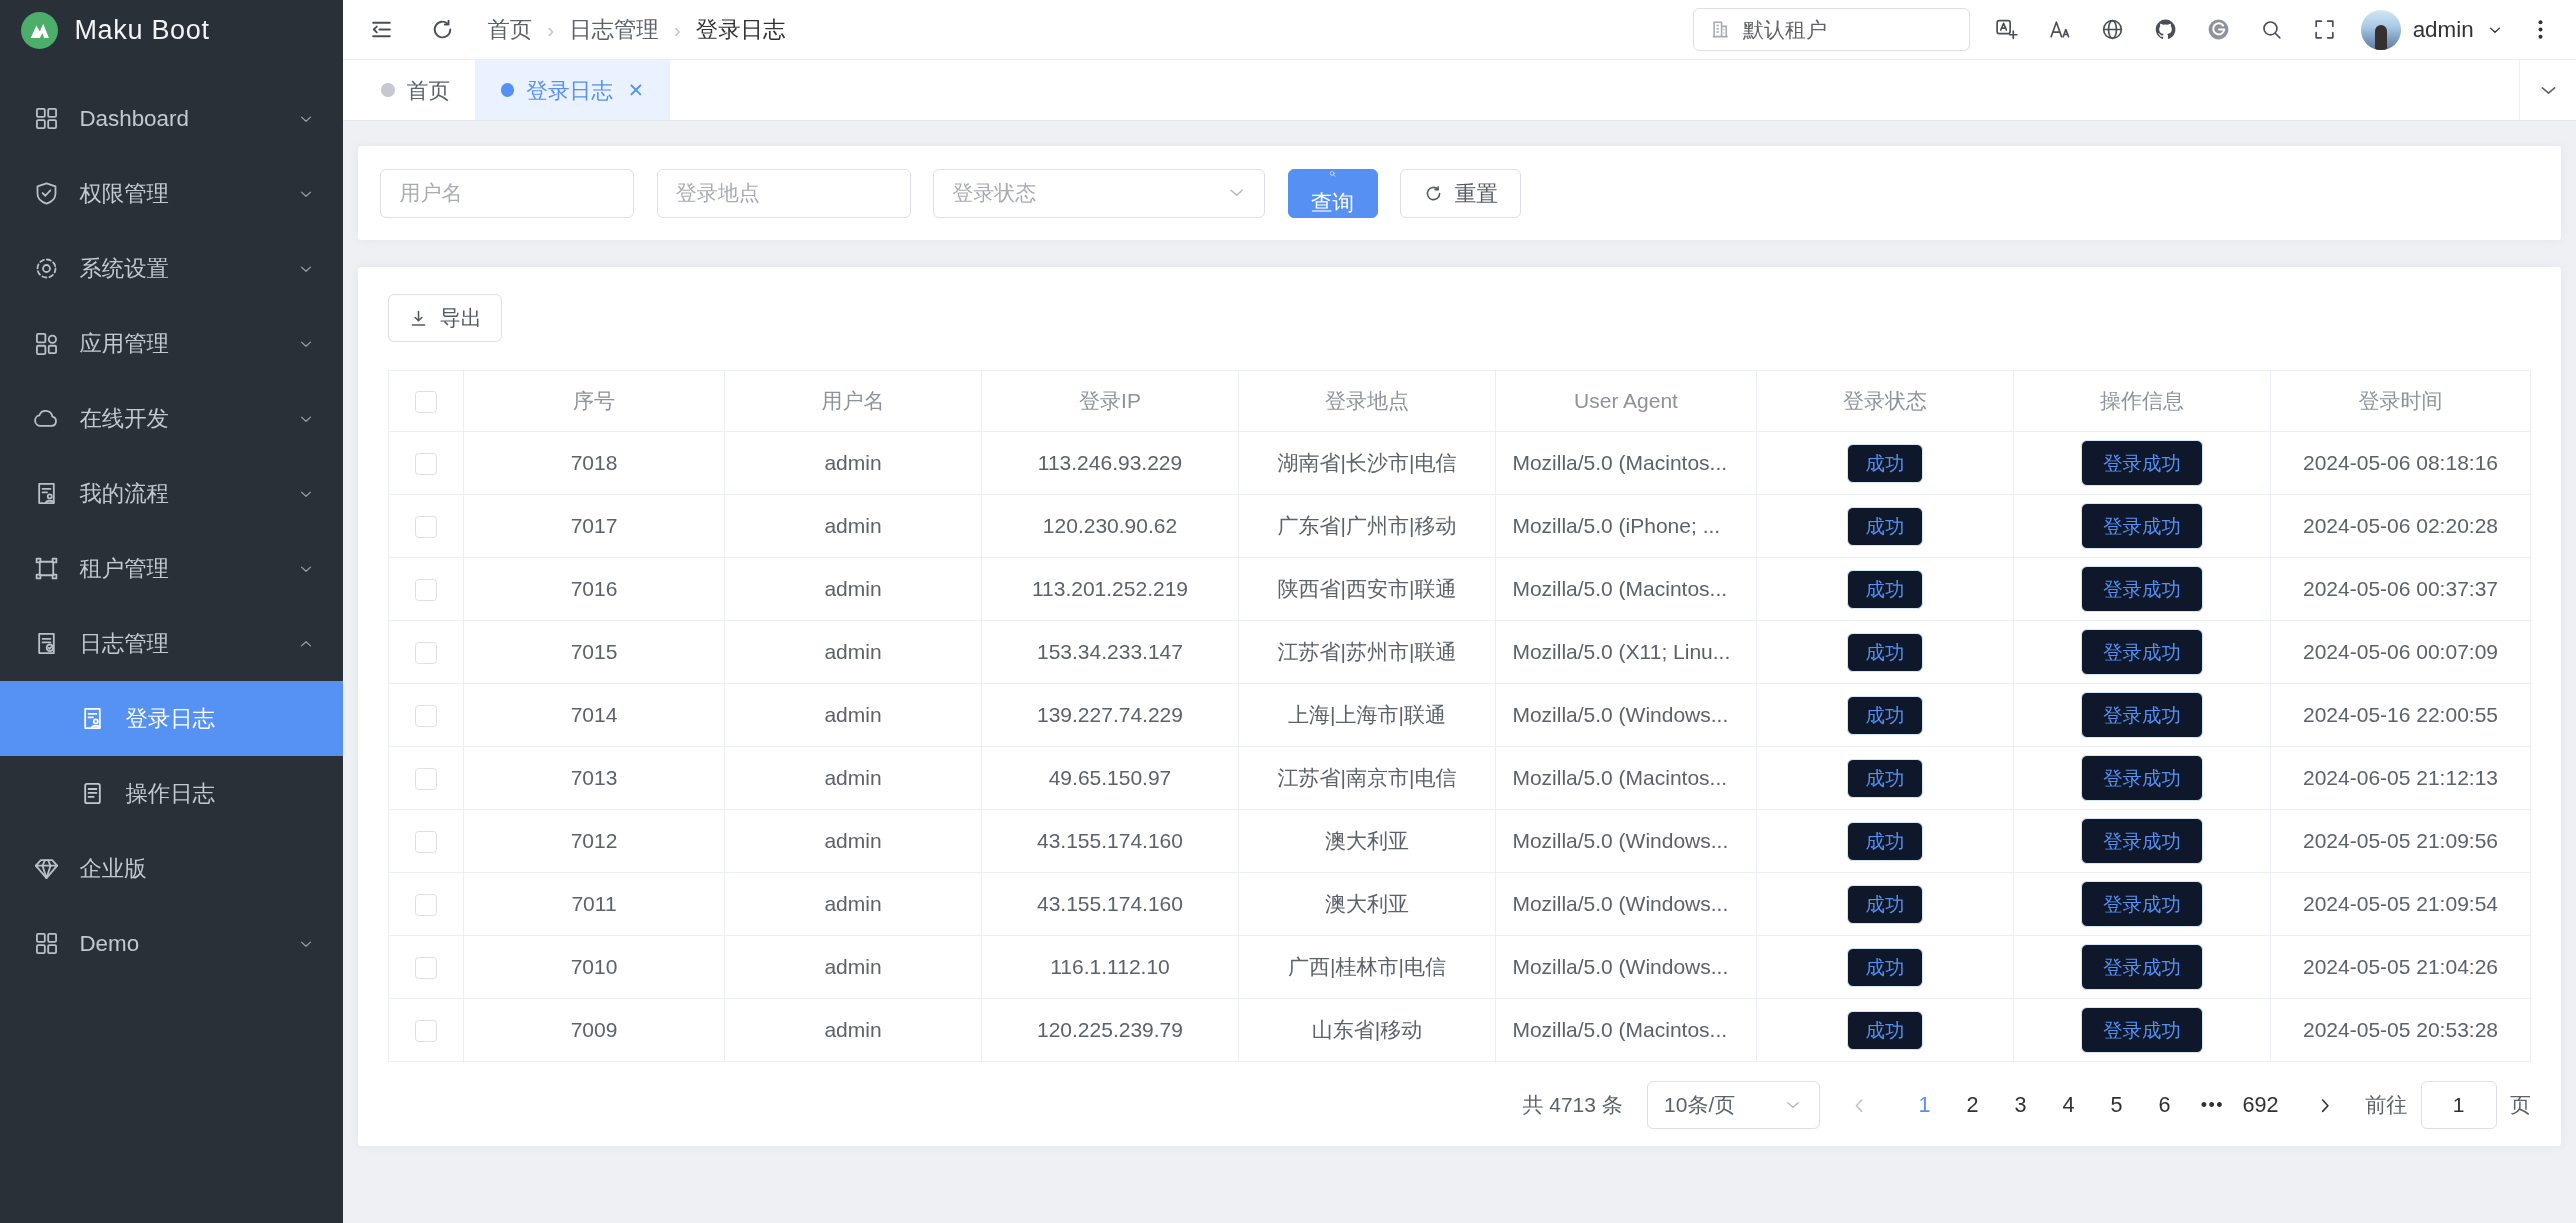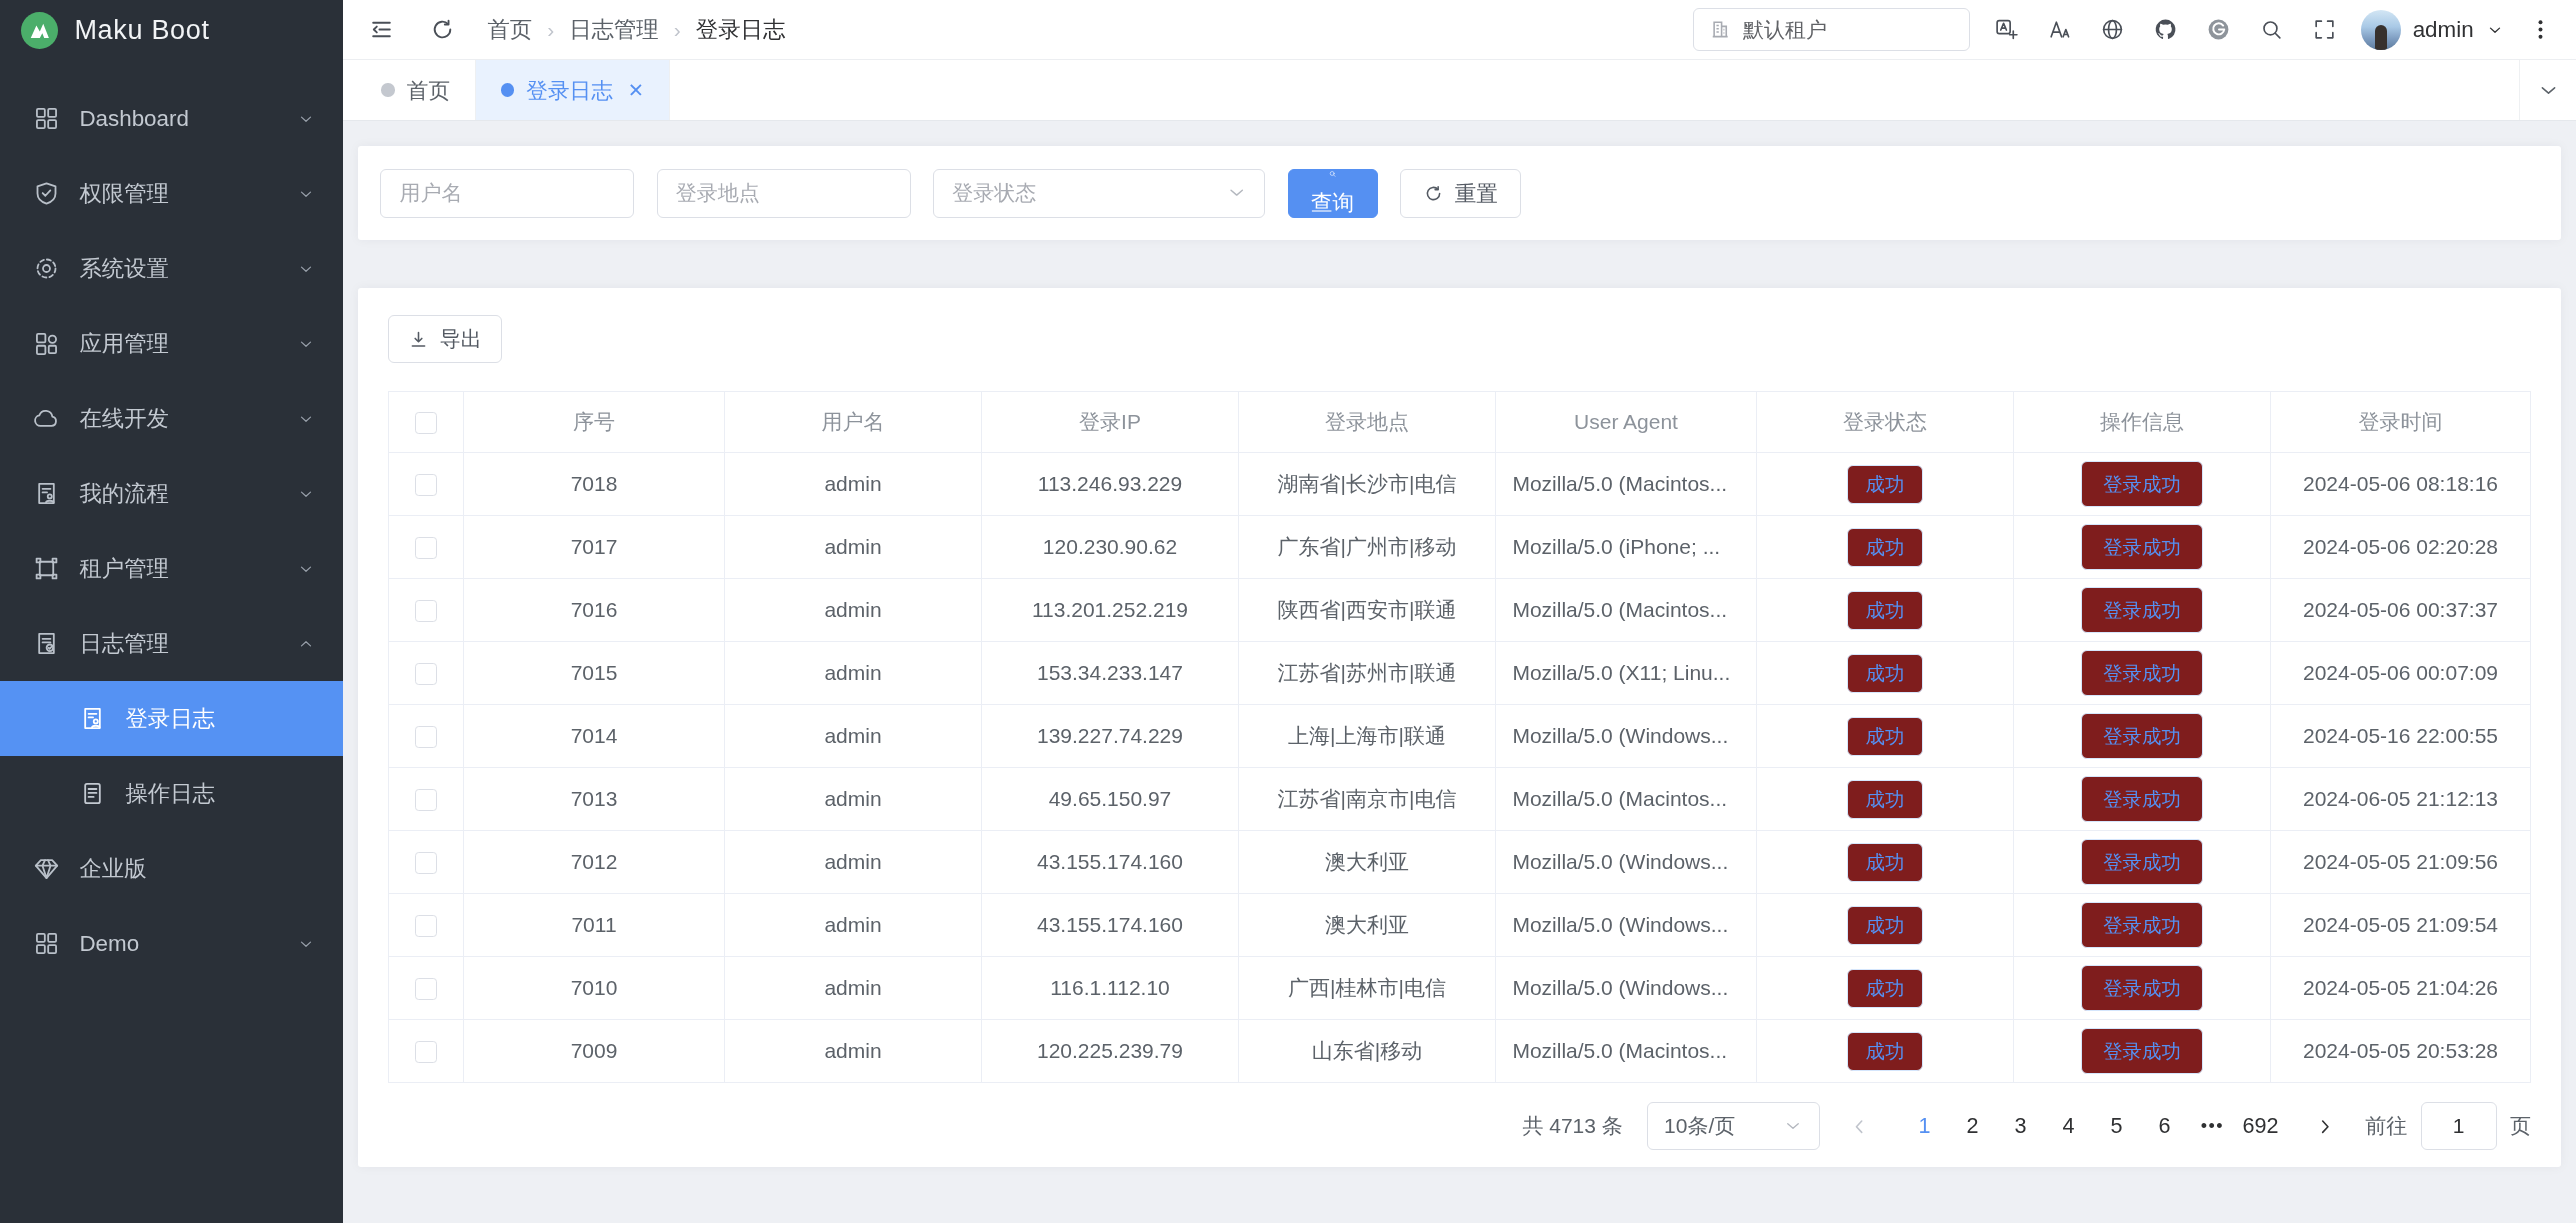--- a/index.html
+++ b/index.html
@@ -60,29 +60,29 @@
   .text-input { width:254px; height:49px; border:1.5px solid #dcdfe6; border-radius:6px; padding:0 18px; font-size:21px; color:#303133; outline:none; font-family:inherit; background:#fff; }
   .text-input::placeholder { color:#a8abb2; }
   .fake-select { width:332px; height:49px; border:1.5px solid #dcdfe6; border-radius:6px; display:flex; align-items:center; padding:0 18px; color:#a8abb2; font-size:21px; cursor:pointer; }
   .fake-select .fs-caret { margin-left:auto; color:#b4b8bf; }
   .fake-select .fs-caret svg { width:19.4px; height:19.4px; }
   .btn { height:49px; border-radius:6px; display:inline-flex; align-items:center; justify-content:center; gap:10.4px; font-size:21.6px; cursor:pointer; padding:0 22.4px; font-family:inherit; white-space:nowrap; }
   .btn svg { width:21px; height:21px; }
   .btn-primary { background:#5590f2; border:1.5px solid #5590f2; color:#fff;flex-direction:column; }
   .btn-plain { background:#fff; border:1.5px solid #dcdfe6; color:#545a63; }
 
-  .table-card { margin-top:48px; height:879px; padding:27px 30px 6px 30px; display:flex; flex-direction:column; }
+  .table-card { margin-top:27px; height:879px; padding:27px 30px 6px 30px; display:flex; flex-direction:column; }
   .toolbar { flex:none; }
   .data-table { margin-top:28px; width:100%; border-collapse:collapse; table-layout:fixed; border:1.5px solid #ebeef5; }
   .data-table th, .data-table td { border:1.5px solid #ebeef5; text-align:center; white-space:nowrap; overflow:hidden; }
   .data-table th { height:61px; color:#8d939b; font-size:21px; font-weight:500; }
   .data-table td { height:63px; color:#5c6269; font-size:21px; }
   .data-table td.ua-cell { text-align:left; padding:0 16.4px; }
   .cb { width:22.4px; height:22.4px; border:1.5px solid #dcdfe6; border-radius:3.7px; background:#fff; display:inline-block; vertical-align:middle; cursor:pointer; }
-  .tag { display:inline-flex; align-items:center; justify-content:center; height:39px; padding:0 18px; background:#7f1d1d; border:1.5px solid #d5e6fc; border-radius:6px; color:#5590f2; font-size:19.4px; }
+  .tag { display:inline-flex; align-items:center; justify-content:center; height:39px; padding:0 18px; background:#0f172a; border:1.5px solid #d5e6fc; border-radius:6px; color:#5590f2; font-size:19.4px; }
   .tag-lg { height:46px; padding:0 21px; }
 
   .pagination { margin-top:19.4px; display:flex; align-items:center; justify-content:flex-end; gap:19.4px; color:#5c6269; font-size:21px; flex:none; }
   .pg-total { margin-right:4.5px; }
   .pg-size { width:173px; height:48px; border:1.5px solid #dcdfe6; border-radius:6px; display:flex; align-items:center; padding:0 16.4px; color:#5c6269; cursor:pointer; }
   .pg-size .fs-caret { margin-left:auto; color:#b4b8bf; }
   .pg-size .fs-caret svg { width:18px; height:18px; }
   .pg-arrow { width:42px; height:48px; display:flex; align-items:center; justify-content:center; cursor:pointer; }
   .pg-arrow svg { width:19.4px; height:19.4px; }
   .pg-prev { color:#c0c4cc; }

